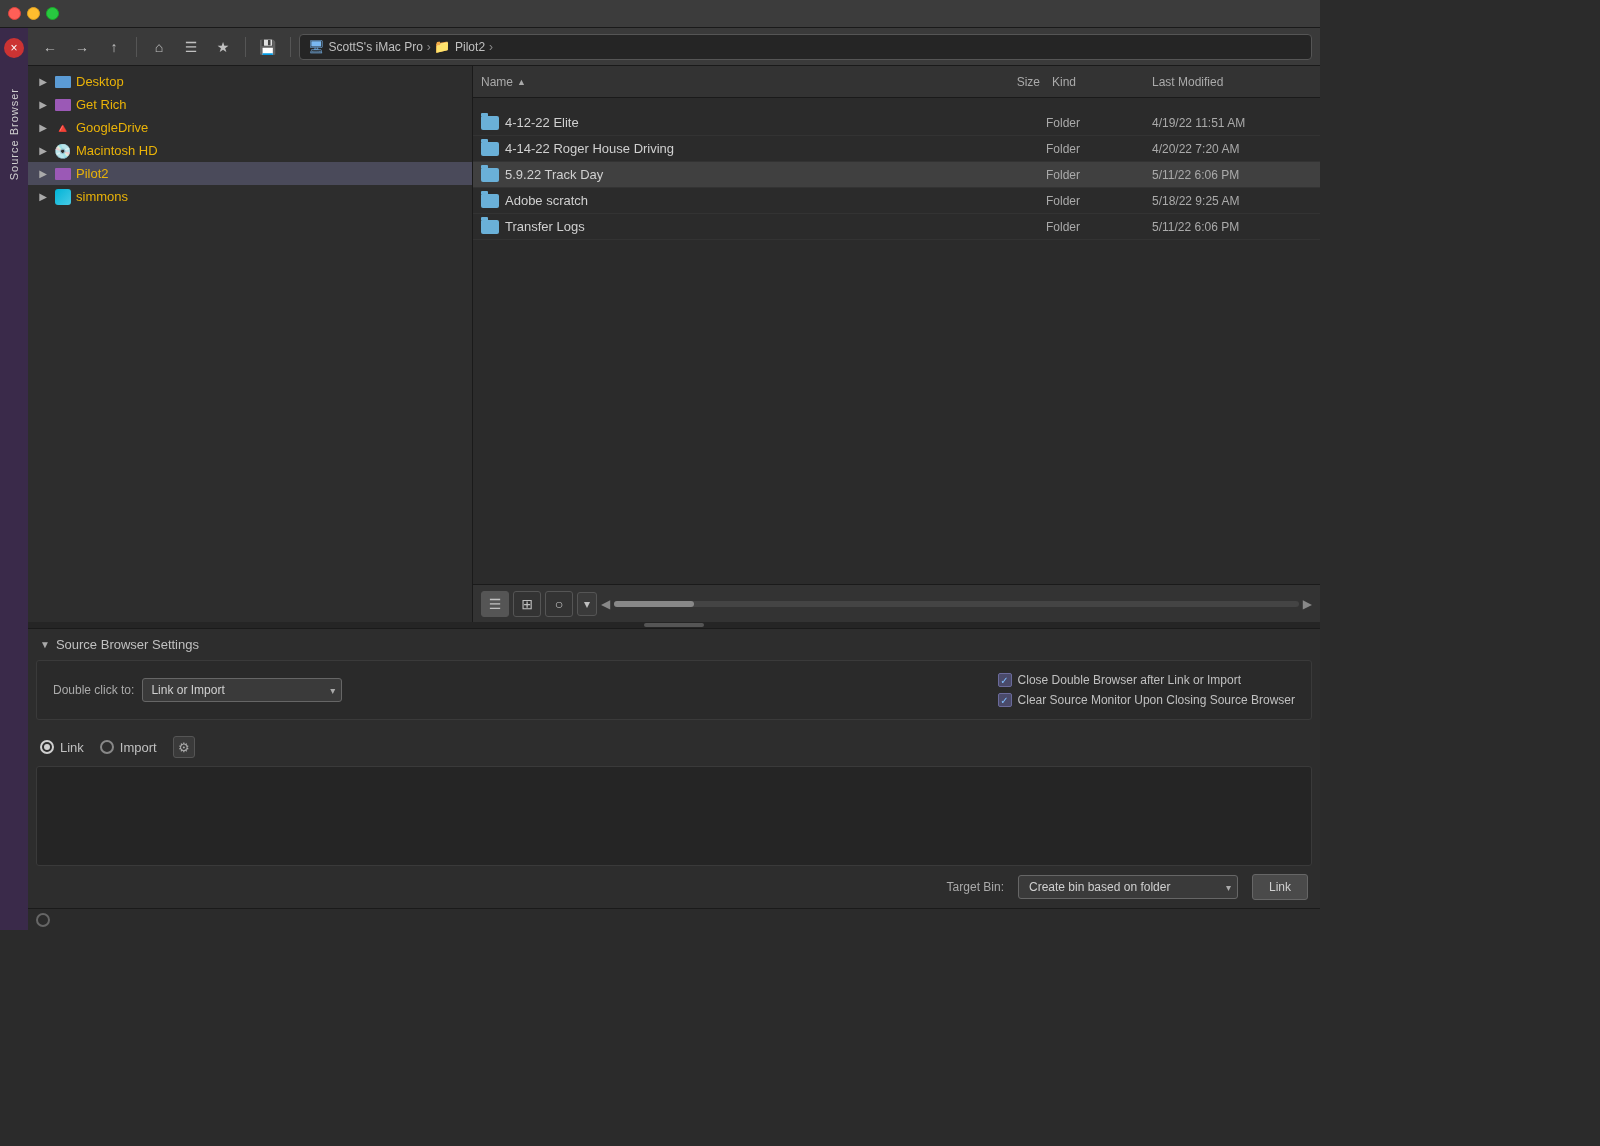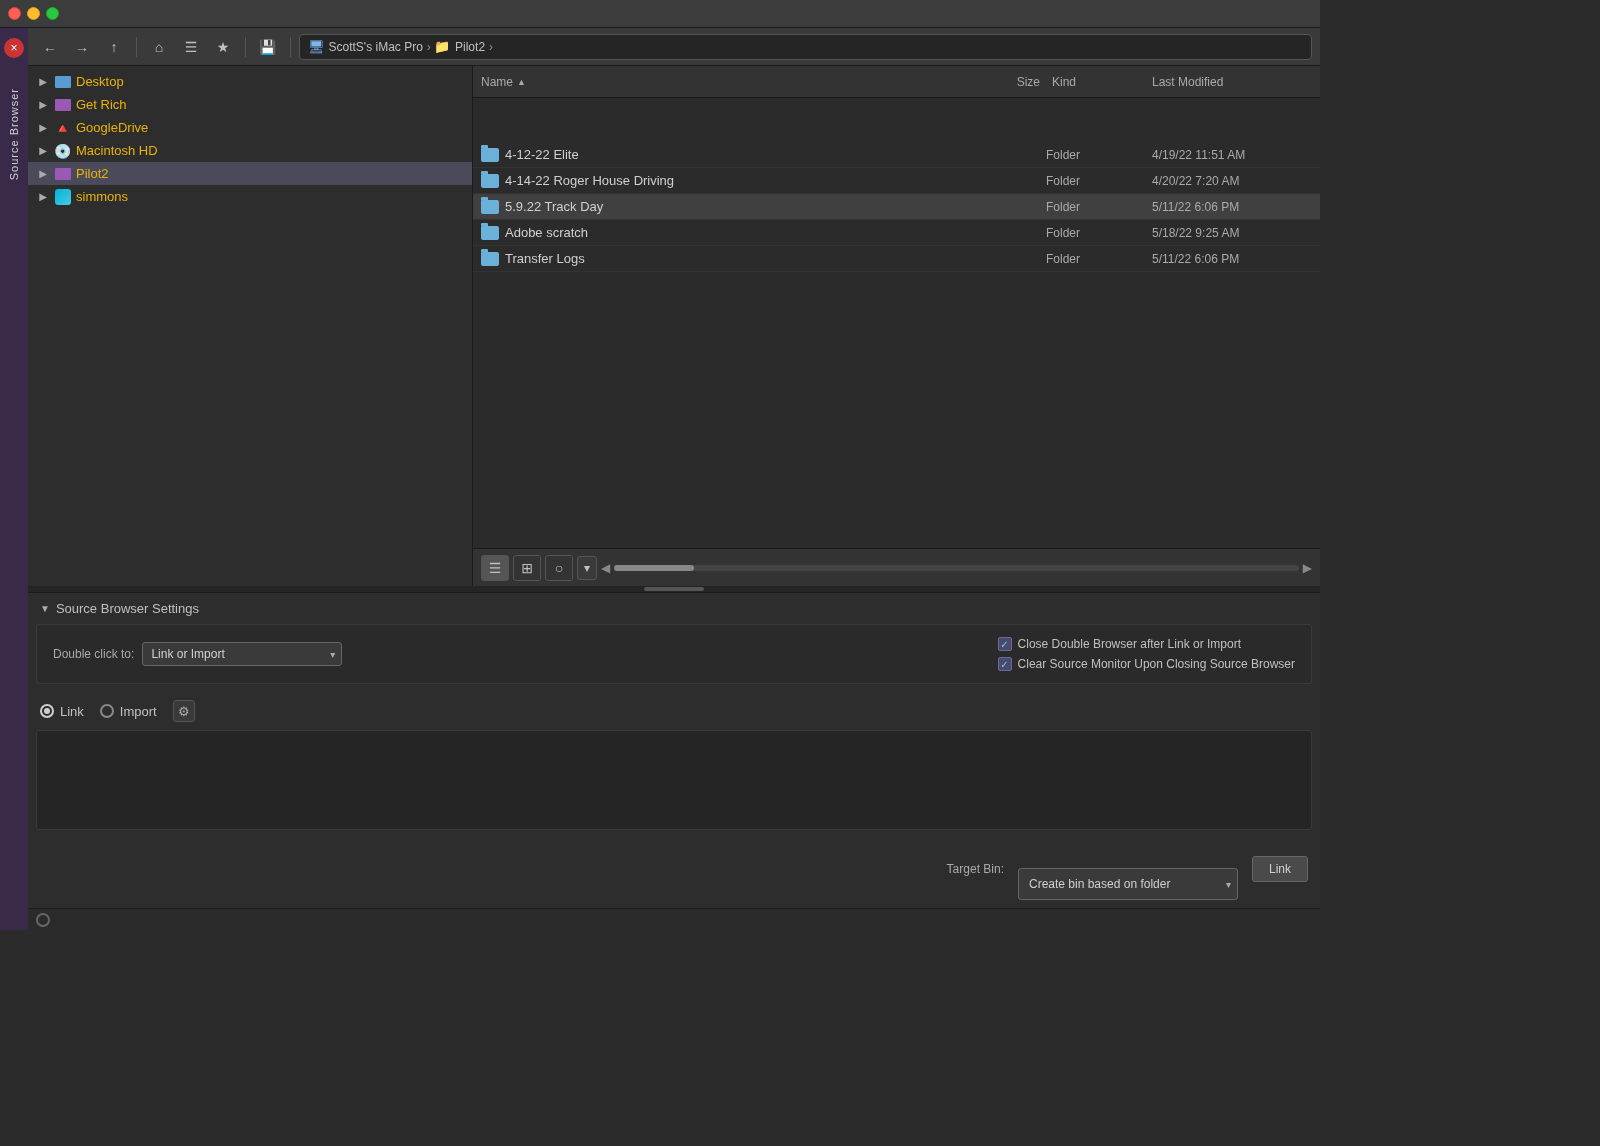--- a/index.html
+++ b/index.html
@@ -196,39 +196,40 @@
       background: linear-gradient(135deg, #00b4d8, #48cae4);
       border-radius: 3px;
     }
 
     
     .file-list-panel {
       flex: 1;
       display: flex;
       flex-direction: column;
       background: #2b2b2b;
+      gap: 12px;
     }
     .file-list-header {
       display: flex;
       align-items: center;
       background: #333;
       border-bottom: 1px solid #1a1a1a;
       padding: 0 8px;
       height: 32px;
     }
     .col-name { flex: 1; display: flex; align-items: center; gap: 4px; }
     .col-size { width: 90px; text-align: right; padding-right: 12px; }
     .col-kind { width: 100px; }
     .col-modified { width: 160px; }
     .col-label {
       font-size: 12px;
       color: #aaa;
     }
     .sort-arrow { font-size: 9px; color: #aaa; }
-    .file-rows { flex: 1; overflow-y: auto; margin-top: 44px; }
+    .file-rows { flex: 1; overflow-y: auto; }
     .file-row {
       display: flex;
       align-items: center;
       padding: 5px 8px;
       cursor: pointer;
       border-bottom: 1px solid #333;
       gap: 6px;
     }
     .file-row.selected { background: #404040; }
     .file-folder-icon {
@@ -445,32 +446,31 @@
     
     .action-bar {
       display: flex;
       align-items: center;
       justify-content: flex-end;
       padding: 8px 12px;
       gap: 14px;
     }
     .target-bin-label { font-size: 12px; color: #aaa; }
     .target-bin-dropdown {
-      height: 32px;
+      height: 24px;
       background: #3a3a3a;
       border: 1px solid #666;
       border-radius: 3px;
       color: #d0d0d0;
       font-size: 12px;
       padding: 0 24px 0 10px;
       min-width: 220px;
       display: flex; align-items: center;
       position: relative;
       cursor: pointer;
-      margin-top: 30px;
     }
     .target-bin-dropdown .dropdown-arrow {
       right: 6px;
     }
     .link-btn {
       height: 26px;
       background: #4a4a4a;
       border: 1px solid #666;
       border-radius: 3px;
       color: #d0d0d0;

